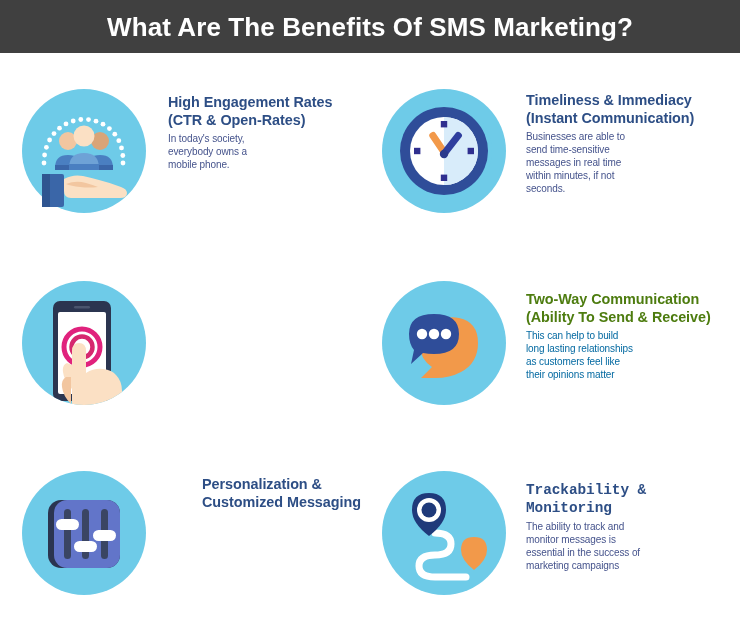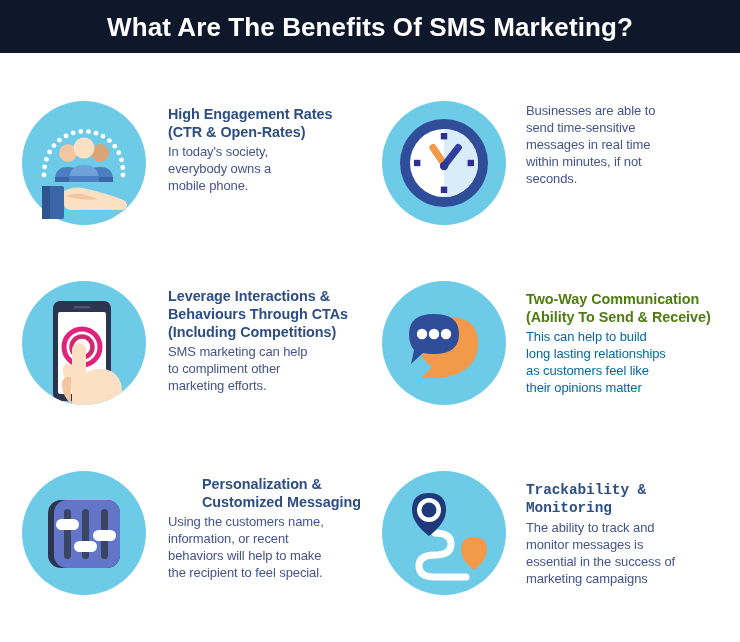--- a/index.html
+++ b/index.html
@@ -50,21 +50,21 @@
 
   .card {
     position: absolute;
     display: flex;
     align-items: flex-start;
   }
 
   
   .col-l { left: 22px;  width: 360px; }
   .col-r { left: 382px; width: 358px; }
-  .row-1 { top: 48px;  height: 196px; }
+  .row-1 { top: 36px;  height: 196px; }
   .row-2 { top: 228px; height: 190px; }
   .row-3 { top: 418px; height: 171px; }
 
   .icon-wrap {
     position: relative;
     flex: 0 0 auto;
     width: 124px;
     height: 124px;
   }
   .circle-bg {
@@ -89,21 +89,21 @@
     color: #2d4e85;
     font-size: 14.4px;
     font-weight: bold;
     line-height: 1.26;
     letter-spacing: -0.05px;
     margin-bottom: 3px;
     white-space: pre-line;
   }
   .card-body {
     color: #45538c;
-    font-size: 13px;
+    font-size: 10px;
     font-weight: normal;
     line-height: 1.30;
     letter-spacing: -0.1px;
     white-space: pre-line;
   }
 
   
   .col-r .text-block { padding-left: 20px; }
 
   
@@ -111,21 +111,21 @@
   .row-3.col-l .text-block { padding-top: 4px; }
   .row-2.col-r .text-block { padding-top: 9px; }
   .row-2.col-l .text-block { padding-top: 6px; }
   .row-1.col-r .text-block { padding-top: 2px; }
 </style>
 </head>
 <body>
 
 <div id="infographic">
 
-  <div class="header-band" style="background: #0f172a;">
+  <div class="header-band" style="background: #404040;">
     <div class="header-title" style="color: rgb(255, 255, 255);">What Are The Benefits Of SMS Marketing?</div>
   </div>
 
   <div class="grid">
 
     <div class="card col-l row-1">
       <div class="icon-wrap">
         <div class="circle-bg" style="background: rgb(110, 203, 232);"></div>
         <svg class="icon-svg" viewBox="0 0 124 124">
 
@@ -191,20 +191,22 @@
           <rect x="58.8" y="85.6" width="6.4" height="6.4" fill="#2f2f8f"></rect>
           <rect x="32" y="58.8" width="6.4" height="6.4" fill="#2f2f8f"></rect>
 
           <rect x="59" y="40" width="7" height="28" rx="3" fill="#f2994a" transform="rotate(-34 62 64)"></rect>
 
           <rect x="59" y="38" width="7" height="30" rx="3" fill="#2f3f9e" transform="rotate(38 62 64)"></rect>
           <circle cx="62" cy="65" r="4.2" fill="#2b3a8c"></circle>
         </svg>
       </div>
       <div class="text-block">
+        <div class="card-title" style="color: rgb(45, 78, 133);">Timeliness &amp; Immediacy
+(Instant Communication)</div>
         <div class="card-body" style="color: rgb(69, 83, 140);">Businesses are able to
 send time-sensitive
 messages in real time
 within minutes, if not
 seconds.</div>
       </div>
     </div>
 
     <div class="card col-l row-2">
       <div class="icon-wrap">
@@ -222,28 +224,20 @@
             <rect x="52" y="25" width="16" height="2.6" rx="1.3" fill="#4a556e"></rect>
 
             <circle cx="60" cy="66" r="18" fill="none" stroke="#e0227d" stroke-width="5"></circle>
             <circle cx="60" cy="66" r="10.5" fill="none" stroke="#d6286f" stroke-width="4.5"></circle>
 
             <path d="M57 62 q7 0 7 8 l0 22 q8-5 17-4 q9 1 13 6 q6 6 6 16 l0 24 l-50 0 l0-26 q-8-8-9-17 q-1-7 4-9 l5 2 l0-14 q0-8 7-8 z" fill="#fbe0c4"></path>
             <path d="M44 96 q-5 3-4 10 q1 9 9 17 l0-27 z" fill="#f2c6a0"></path>
           </g>
         </svg>
       </div>
-      <div class="text-block">
-        <div class="card-title" style="color: rgb(45, 78, 133);">Leverage Interactions &amp;
-Behaviours Through CTAs
-(Including Competitions)</div>
-        <div class="card-body" style="color: rgb(69, 83, 140);">SMS marketing can help
-to compliment other
-marketing efforts.</div>
-      </div>
     </div>
 
     <div class="card col-r row-2">
       <div class="icon-wrap">
         <div class="circle-bg" style="background: rgb(110, 203, 232);"></div>
         <svg class="icon-svg" viewBox="0 0 124 124">
 
           <path d="M96 62 q0 20-17 29 q-11 6-26 6 l-14 0 l11-11 q-12-8-12-22 q0-18 19-25 q10-4 20-2 q19 4 19 25 z" fill="#f2994a"></path>
 
           <path d="M27 53 q0-20 25-20 q25 0 25 20 q0 20-25 20 q-6 0-11-1 l-12 11 l3-14 q-5-6-5-16 z" fill="#2f4d99"></path>
@@ -274,24 +268,20 @@
           <rect x="79" y="38" width="7" height="50" rx="3.5" fill="#3a4563"></rect>
 
           <rect x="34" y="48" width="23" height="11" rx="5.5" fill="#ffffff"></rect>
           <rect x="52" y="70" width="23" height="11" rx="5.5" fill="#ffffff"></rect>
           <rect x="71" y="59" width="23" height="11" rx="5.5" fill="#ffffff"></rect>
         </svg>
       </div>
       <div class="text-block">
         <div class="card-title" style="color: rgb(45, 78, 133); margin-left: 34px;">Personalization &amp;
 Customized Messaging</div>
-        <div class="card-body" style="color: rgb(69, 83, 140);">Using the customers name,
-information, or recent
-behaviors will help to make
-the recipient to feel special.</div>
       </div>
     </div>
 
     <div class="card col-r row-3">
       <div class="icon-wrap">
         <div class="circle-bg" style="background: rgb(110, 203, 232);"></div>
         <svg class="icon-svg" viewBox="0 0 124 124">
 
           <path d="M53 62 q16 0 16 11 q0 11-16 11 q-16 0-16 11 q0 11 16 11 l31 0" fill="none" stroke="#ffffff" stroke-width="7" stroke-linecap="round" stroke-linejoin="round"></path>
 

